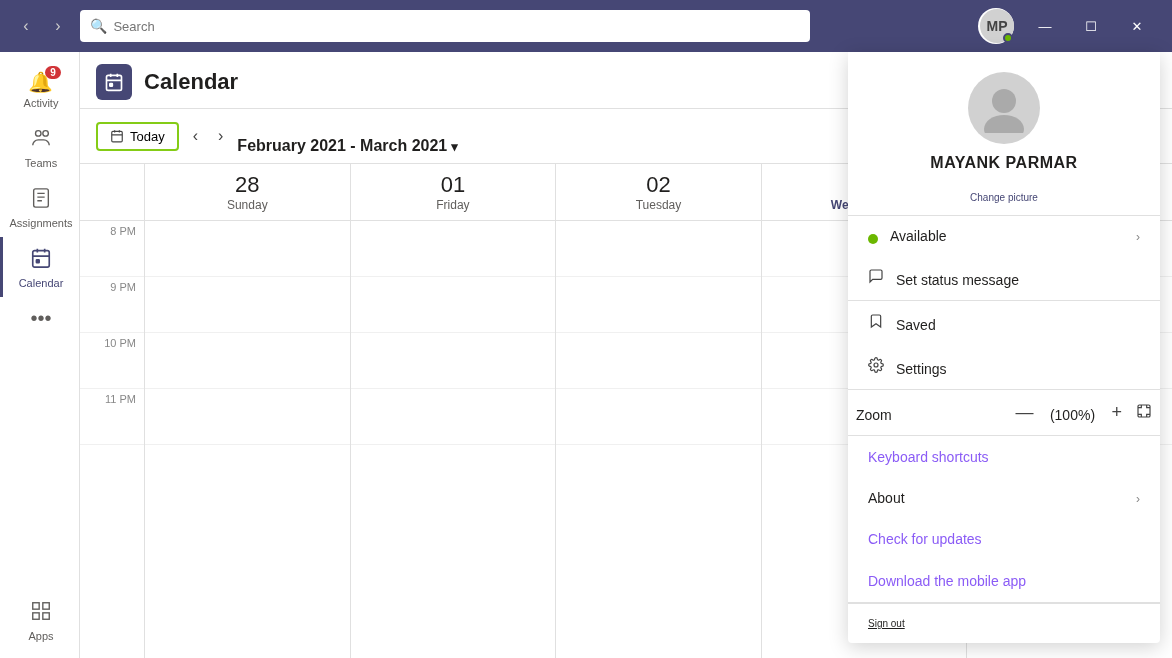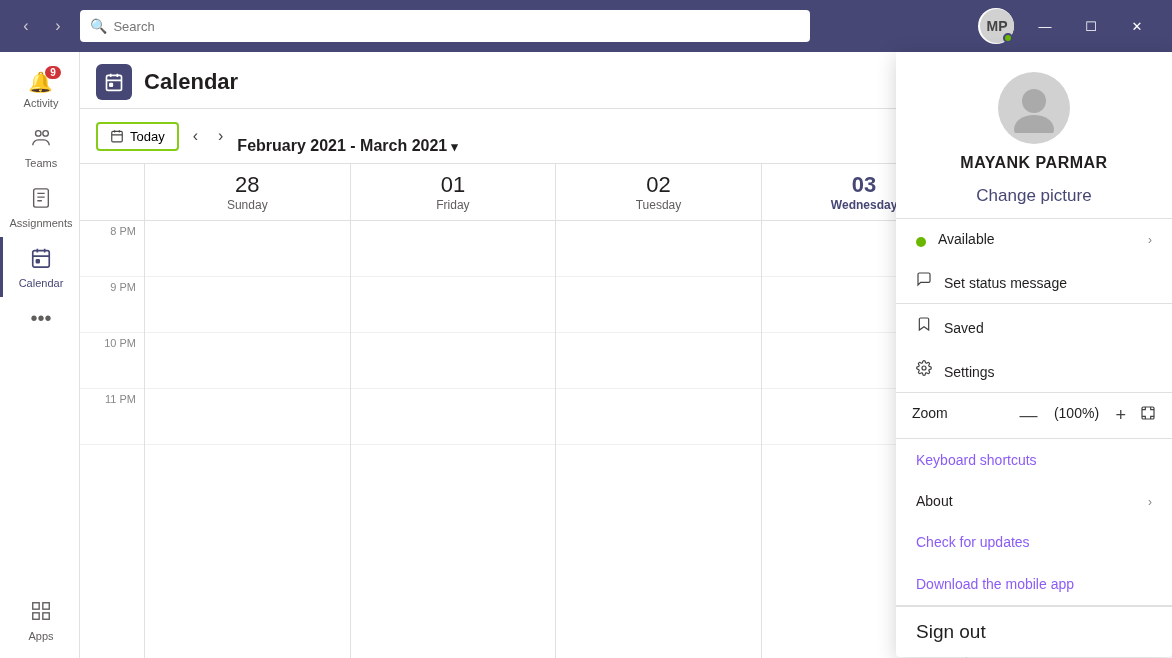--- a/index.html
+++ b/index.html
@@ -215,80 +215,81 @@
     }
     .day-cell {
       height: 56px;
       border-bottom: 1px solid #f0f0f0;
     }
 
     
     .profile-dropdown {
       position: absolute;
       top: 52px;
-      right: 0;
-      width: 276px;
+      right: 12px;
+      width: 312px;
       background: #fff;
       box-shadow: 0 4px 20px rgba(0,0,0,0.18);
       z-index: 100;
       border-radius: 0 0 4px 4px;
     }
     .profile-header {
       text-align: center;
       padding: 20px 16px 12px;
       border-bottom: 1px solid #e0e0e0;
     }
     .profile-avatar {
       width: 72px; height: 72px;
       border-radius: 50%;
       background: #d1d1d1;
       margin: 0 auto 10px;
       display: flex; align-items: center; justify-content: center;
       font-size: 26px; color: #555; font-weight: bold;
       overflow: hidden;
     }
     .profile-name { font-size: 16px; font-weight: 700; color: #201f1e; letter-spacing: 0.5px; }
-    .profile-change { font-size: 17px; color: #464775; cursor: pointer; margin-top: 14px; }
+    .profile-change { font-size: 10px; color: #464775; cursor: pointer; margin-top: 20px; }
     .dropdown-section { border-bottom: 1px solid #e0e0e0; }
     .dropdown-item {
       display: flex; align-items: flex-end; gap: 12px;
       padding: 12px 20px;
       cursor: pointer;
       font-size: 14px;
       color: #201f1e;
       position: relative;
     }
     .dropdown-item .item-icon { font-size: 16px; color: #444; flex-shrink: 0; }
     .dropdown-item .chevron { margin-left: auto; color: #888; font-size: 12px; }
     .status-dot { width: 10px; height: 10px; border-radius: 50%; background: #6bb700; flex-shrink: 0; }
     .zoom-row {
-      display: flex; align-items: flex-start; gap: 10px;
-      padding: 12px 16px;
+      display: flex; align-items: flex-end; gap: 10px;
+      padding: 12px 8px;
       border-bottom: 1px solid #e0e0e0;
       font-size: 14px; color: #201f1e;
     }
     .zoom-label { font-size: 14px; color: #201f1e; flex: 1; }
     .zoom-btn {
       background: transparent; border: none; cursor: pointer;
       font-size: 18px; color: #444; padding: 0 4px;
     }
     .zoom-value { font-size: 14px; color: #201f1e; min-width: 50px; text-align: center; }
     .zoom-icon { font-size: 16px; color: #444; cursor: pointer; }
     .dropdown-plain {
       padding: 13px 20px;
       cursor: pointer;
       font-size: 14px;
       color: #8b5cf6;
     }
     .sign-out-row {
       padding: 14px 20px;
-      font-size: 19px;
+      font-size: 10px;
       color: #201f1e;
       cursor: pointer;
       border-top: 1px solid #e0e0e0;
+      text-decoration: underline;
     }
   </style>
 </head>
 <body>
 
 <div class="titlebar">
   <div class="titlebar-nav">
     <button>‹</button>
     <button>›</button>
   </div>

